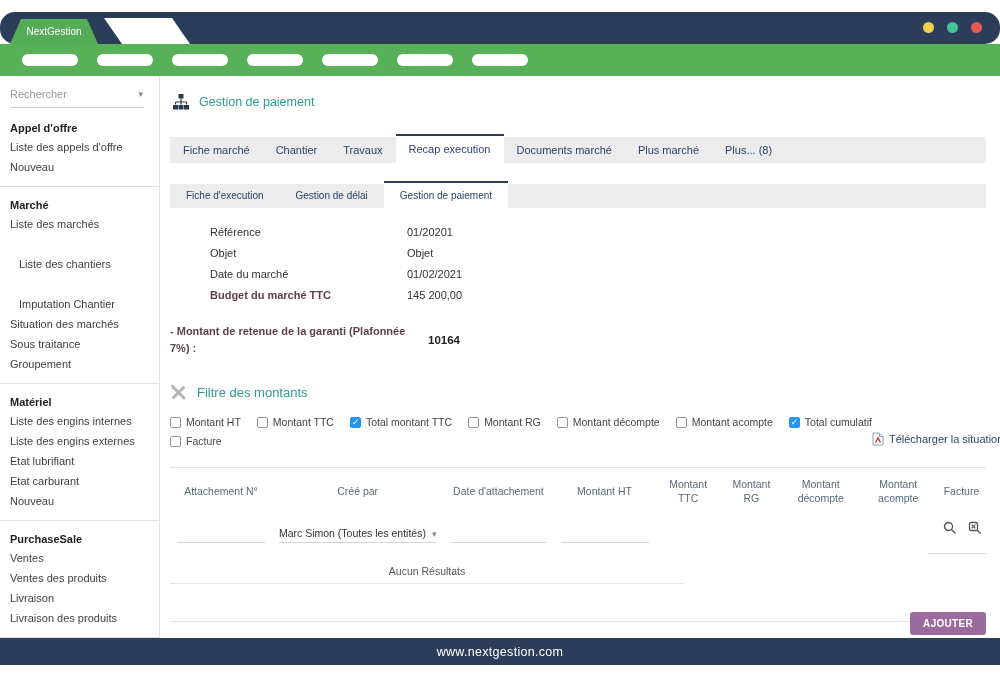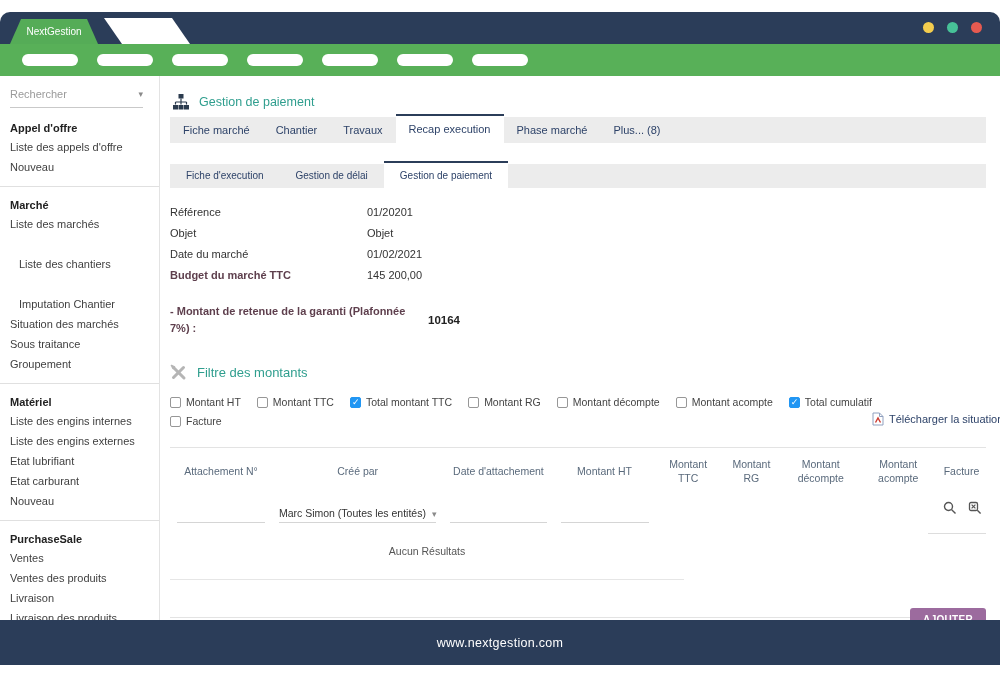--- a/index.html
+++ b/index.html
@@ -5,21 +5,21 @@
   * { margin:0; padding:0; box-sizing:border-box; }
   html,body { width:1000px; height:679px; background:#fff;
     font-family:"Liberation Sans","DejaVu Sans",sans-serif; }
   body { position:relative; overflow:hidden; }
 
   .window { position:absolute; top:12px; left:0; width:1000px; height:667px;
     border-radius:10px 10px 12px 12px; overflow:hidden; background:#fff;
     display:flex; flex-direction:column; }
 
   
-  .titlebar { height:32px; background:#2b3d59; position:relative; flex:none; }
+  .titlebar { height:32px; background:#2b3d59; position:relative; flex:none;border-radius:15px; }
   .brand-tab { position:absolute; left:10px; bottom:0; width:88px; height:25px;
     background:#55ac57; color:#fff; font-size:10px; display:flex; align-items:center;
     justify-content:center; clip-path:polygon(11px 0, calc(100% - 11px) 0, 100% 100%, 0 100%); }
   .ghost-tab { position:absolute; left:104px; bottom:0; width:86px; height:26px; background:#fff;
     clip-path:polygon(0 0, calc(100% - 18px) 0, 100% 100%, 18px 100%); }
   .dots { position:absolute; right:18px; top:10px; display:flex; gap:13px; }
   .dot { width:11px; height:11px; border-radius:50%; }
   .dot.y { background:#f3cd4e; } .dot.g { background:#47c298; } .dot.r { background:#e65a50; }
 
   
@@ -39,32 +39,32 @@
   .sec.rule { border-bottom:1px solid #e0e0e0; }
   .sec-title { font-weight:bold; color:#222; font-size:11px; padding:7px 0 3px; }
   .sec-item { padding:4px 0; color:#3f3f3f; white-space:nowrap; }
   .sec-item.indent { padding-left:9px;margin-top:20px; }
 
   .main { flex:1; padding:8px 14px 0 10px; position:relative; overflow:hidden; }
 
   .page-head { display:flex; align-items:center; gap:9px; margin:6px 0 0 2px; height:24px; }
   .page-title { color:#2f9e8e; font-size:12.5px; }
 
-  .tabs { display:flex; background:#ececec; height:26px; margin-top:3px; }
+  .tabs { display:flex; background:#ececec; height:26px; margin-top:23px; }
   .tab { font-size:11px; color:#2e4369; padding:0 13px; line-height:26px; white-space:nowrap; }
   .tab.active { position:relative; top:-3px; height:29px; background:#fff;
     border-top:2px solid #2b3d59; line-height:27px; }
 
   .subtabs { display:flex; background:#ececec; height:24px; margin-top:21px; }
   .subtab { font-size:10px; color:#2e4369; padding:0 16px; line-height:24px; white-space:nowrap; }
   .subtab.active { position:relative; top:-3px; height:27px; background:#fff;
     border-top:2px solid #2b3d59; line-height:25px; }
 
   .details { margin-top:13px; }
-  .drow { display:flex; font-size:11px; color:#333; padding:4.5px 0; }
+  .drow { display:flex; font-size:11px; color:#333; padding:4.5px 0;margin-left:40px; }
   .drow .lbl { width:197px; flex:none; }
   .drow.em .lbl { font-weight:bold; color:#5e3f4d; }
 
   .retention { display:flex; align-items:center; margin-top:18px; font-size:11px; }
   .retention .lbl { width:237px; flex:none; font-weight:bold; color:#5e3f4d; line-height:1.55; }
   .retention .val { margin-left:21px; font-weight:bold; color:#222; font-size:11.5px; }
 
   .filter-head { display:flex; align-items:center; gap:10px; margin-top:27px; }
   .filter-title { color:#2f9e8e; font-size:13px; }
 
@@ -84,30 +84,30 @@
   .c0{width:12.5%;} .c1{width:21%;} .c2{width:13.5%;} .c3{width:12.5%;} .c4{width:8%;}
   .c5{width:7.5%;} .c6{width:9.5%;} .c7{width:9.5%;} .c8{width:6%;}
   .tfilter { display:flex; margin-top:12px; position:relative; height:24px; align-items:flex-end; margin-bottom:12px; }
   .tf { padding:0 7px; }
   .uline { border-bottom:1px solid #d5d5d5; height:17px; }
   .dd { display:flex; justify-content:center; align-items:flex-end; gap:6px;
     font-size:10.5px; color:#333; padding-bottom:3px; white-space:nowrap; }
   .ticons { position:absolute; right:4px; top:2px; display:flex; gap:11px; }
   .short-line { position:absolute; right:0; bottom:-11px; width:58px; height:1px; background:#ddd; }
   .empty { width:63%; text-align:center; font-size:10.5px; color:#555;
-    padding:10px 0 22px; border-bottom:1px solid #e6e6e6; }
+    padding:10px 0 6px; border-bottom:1px solid #e6e6e6; }
 
   .actions { position:relative; margin-top:28px; height:25px; }
   .actions .line { position:absolute; left:0; right:0; top:9px; height:1px; background:#e3e3e3; }
   .btn-add { position:absolute; right:0; top:0; background:#9c6b9e; color:#fff;
     font-size:10px; font-weight:bold; padding:6px 13px; border:none; border-radius:3px;
     letter-spacing:.3px; font-family:inherit; }
   .bottom-line { margin-top:13px; height:1px; background:#e8e8e8; }
 
-  .footer { height:45px; background:#2b3d59; color:#fff; display:flex;
+  .footer { height:27px; background:#2b3d59; color:#fff; display:flex;
     align-items:center; justify-content:center; font-size:12.5px; flex:none; letter-spacing:.3px; }
   .bottom-pad { height:14px; flex:none; background:#fff; }
 </style>
 </head>
 <body>
 
 <div class="window">
 
   <div class="titlebar">
     <div class="brand-tab">NextGestion</div>
@@ -188,21 +188,22 @@
           <rect x="12" y="12" width="5" height="4.5" fill="#2b3b4e"></rect>
         </svg>
         <span class="page-title">Gestion de paiement</span>
       </div>
 
       <div class="tabs">
         <div class="tab">Fiche marché</div>
         <div class="tab">Chantier</div>
         <div class="tab">Travaux</div>
         <div class="tab active">Recap execution</div>
-        <div class="tab">Phase marché</div>
+        <div class="tab">Documents marché</div>
+        <div class="tab">Plus marché</div>
         <div class="tab">Plus... (8)</div>
       </div>
 
       <div class="subtabs">
         <div class="subtab">Fiche d'execution</div>
         <div class="subtab">Gestion de délai</div>
         <div class="subtab active">Gestion de paiement</div>
       </div>
 
       <div class="details">

